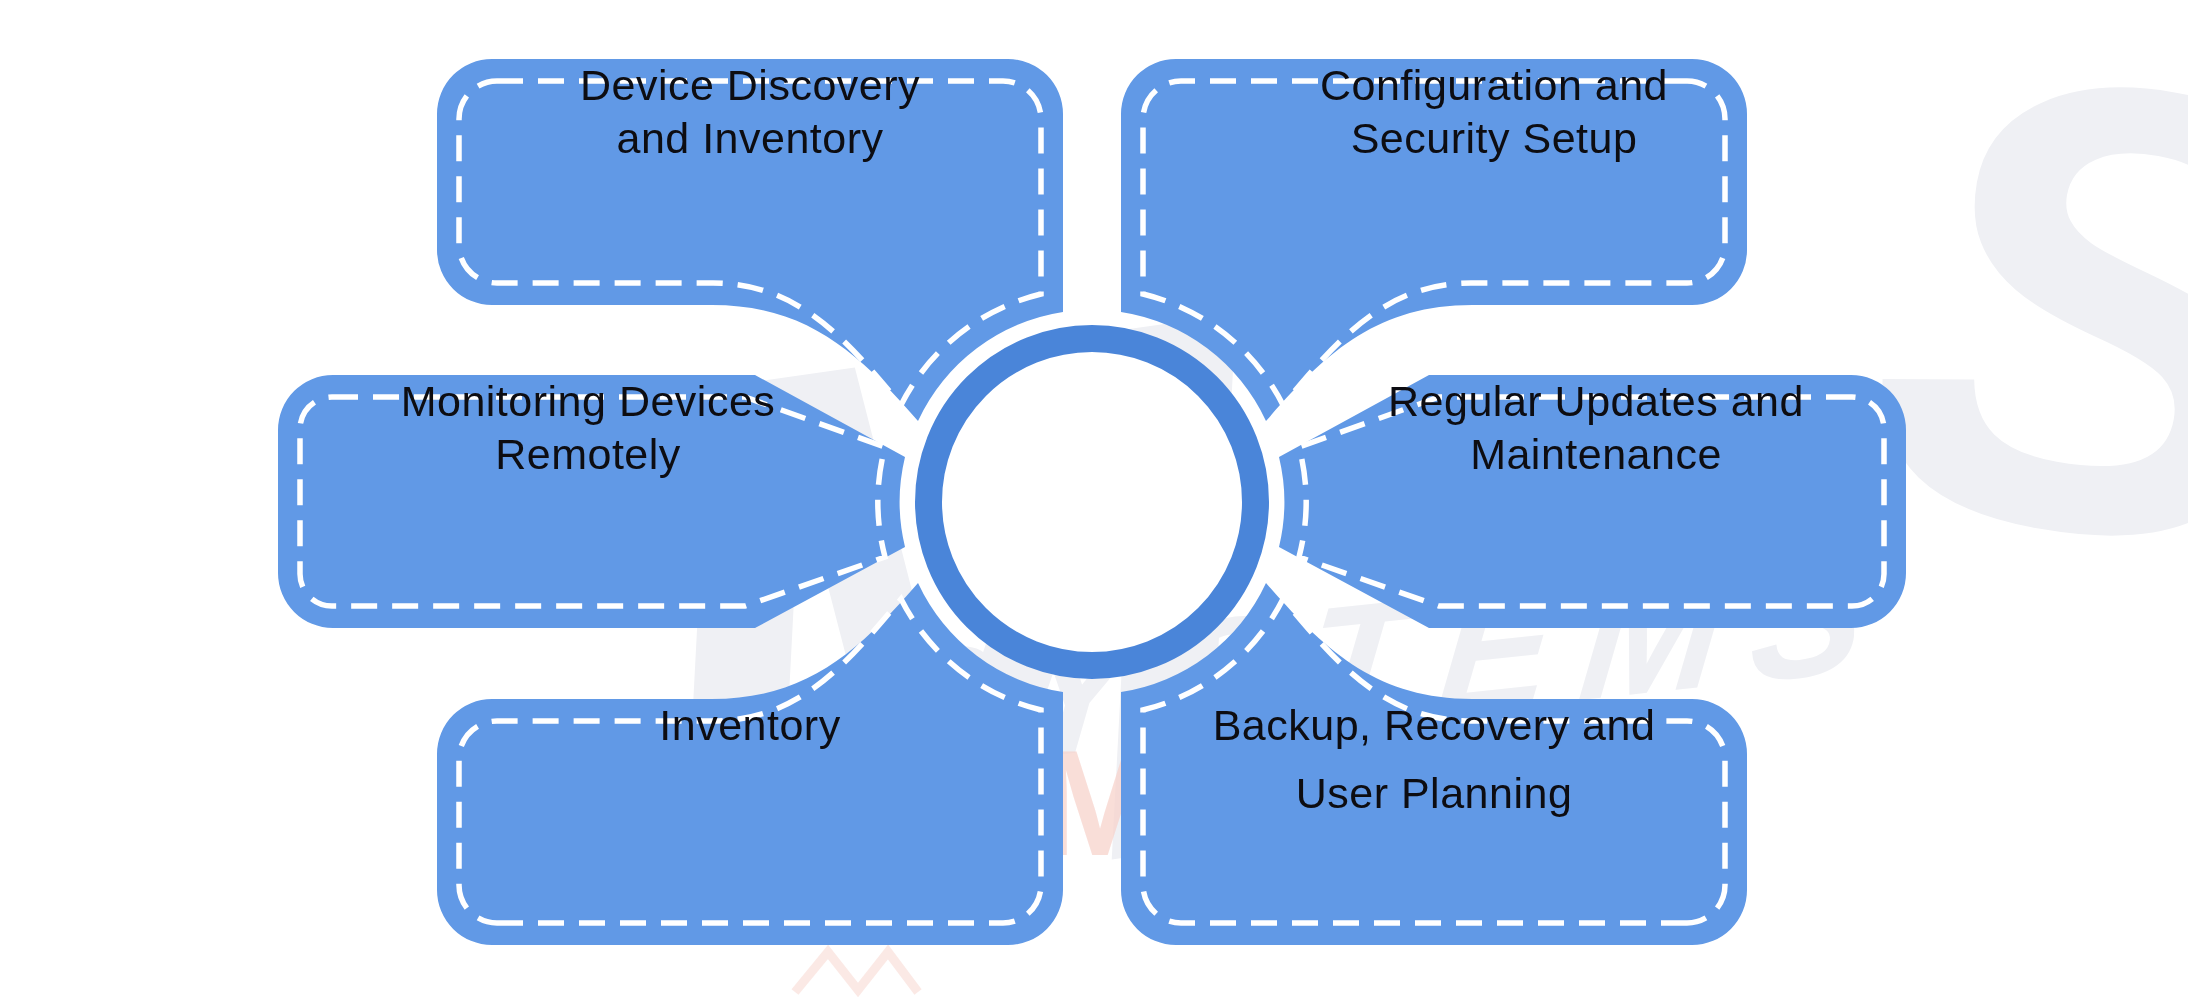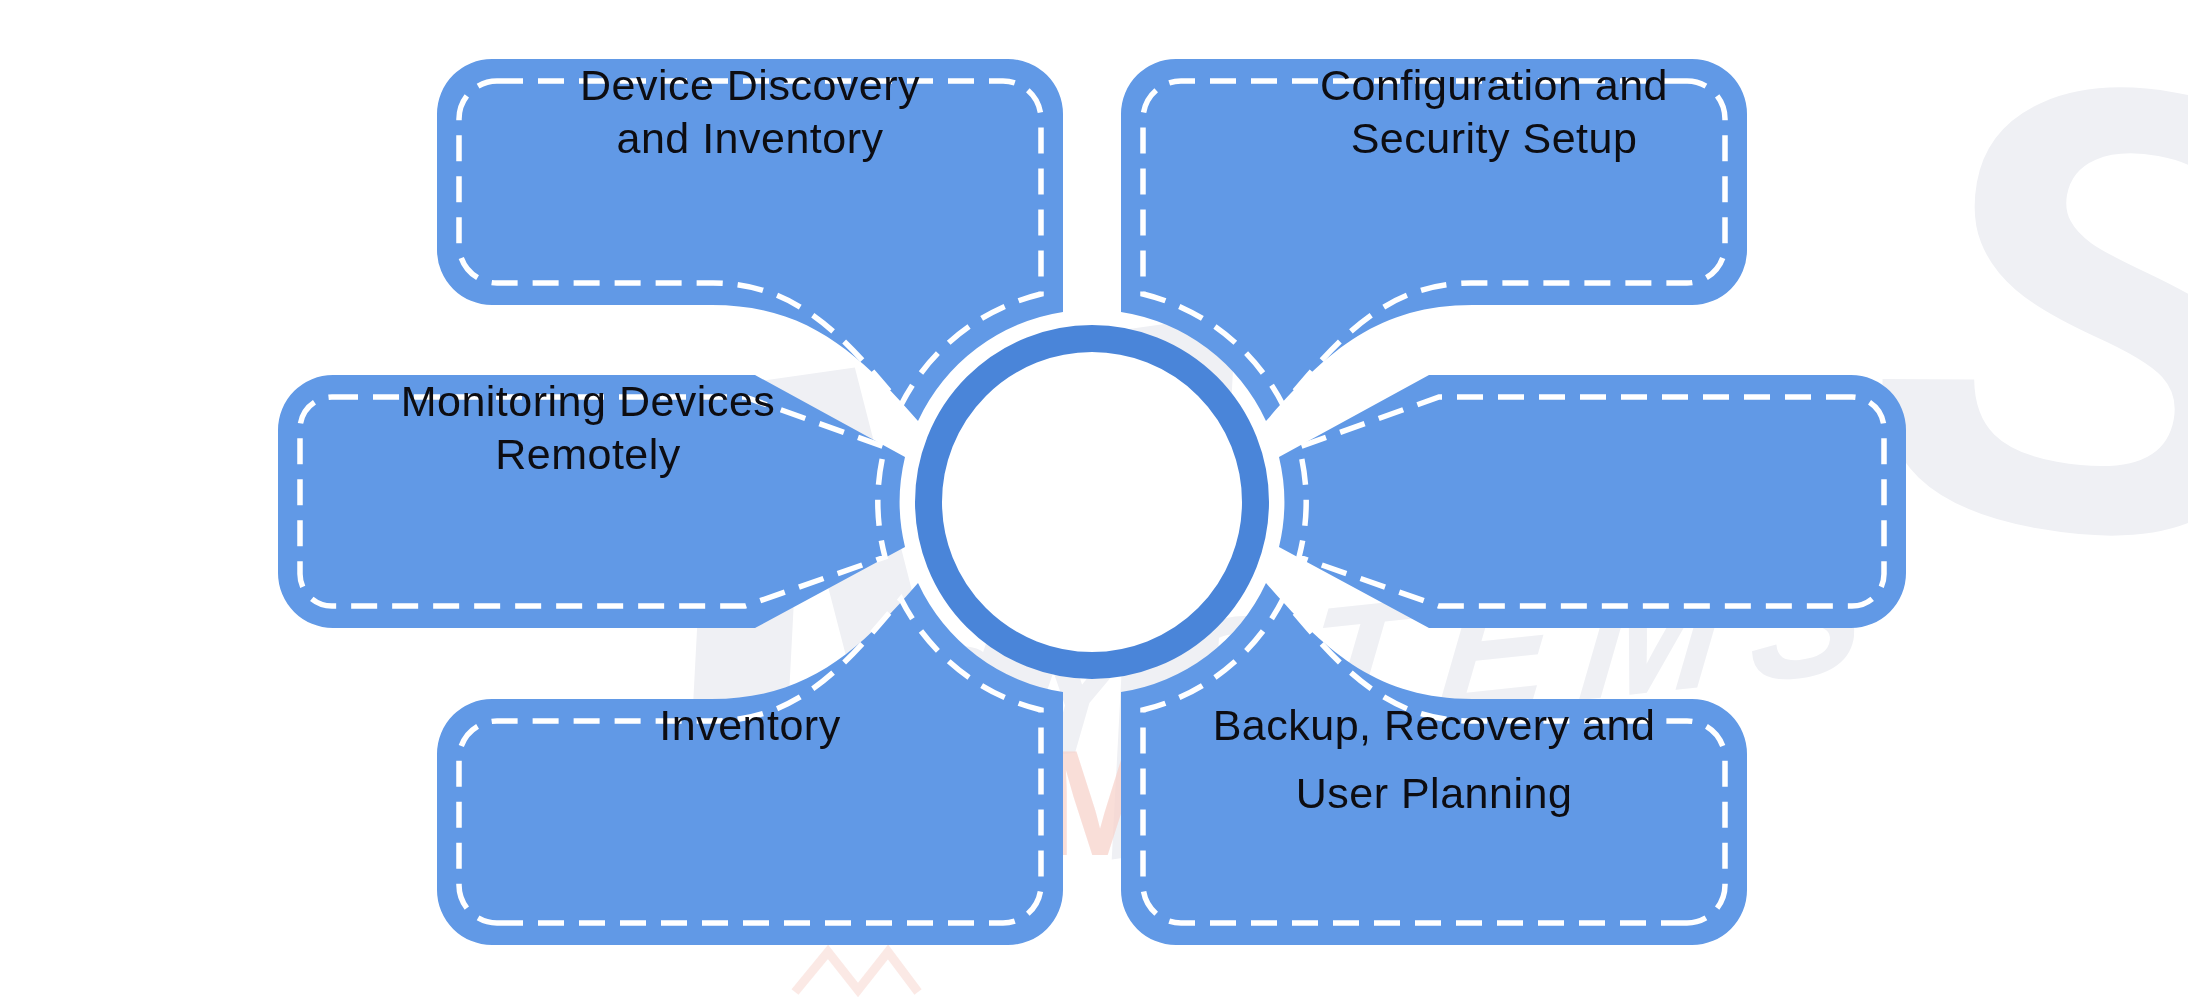--- a/index.html
+++ b/index.html
@@ -113,20 +113,24 @@
     <div>and Inventory</div>
   </div>
   <div class="label label-tr">
     <div>Configuration and</div>
     <div>Security Setup</div>
   </div>
   <div class="label label-ml">
     <div>Monitoring Devices</div>
     <div>Remotely</div>
   </div>
+  <div class="label label-mr">
+    <div>Regular Updates and</div>
+    <div>Maintenance</div>
+  </div>
   <div class="label label-bl">
     <div>Inventory</div>
   </div>
   <div class="label label-br">
     <div>Backup, Recovery and</div>
     <div>User Planning</div>
   </div>
 
 </div>
 

